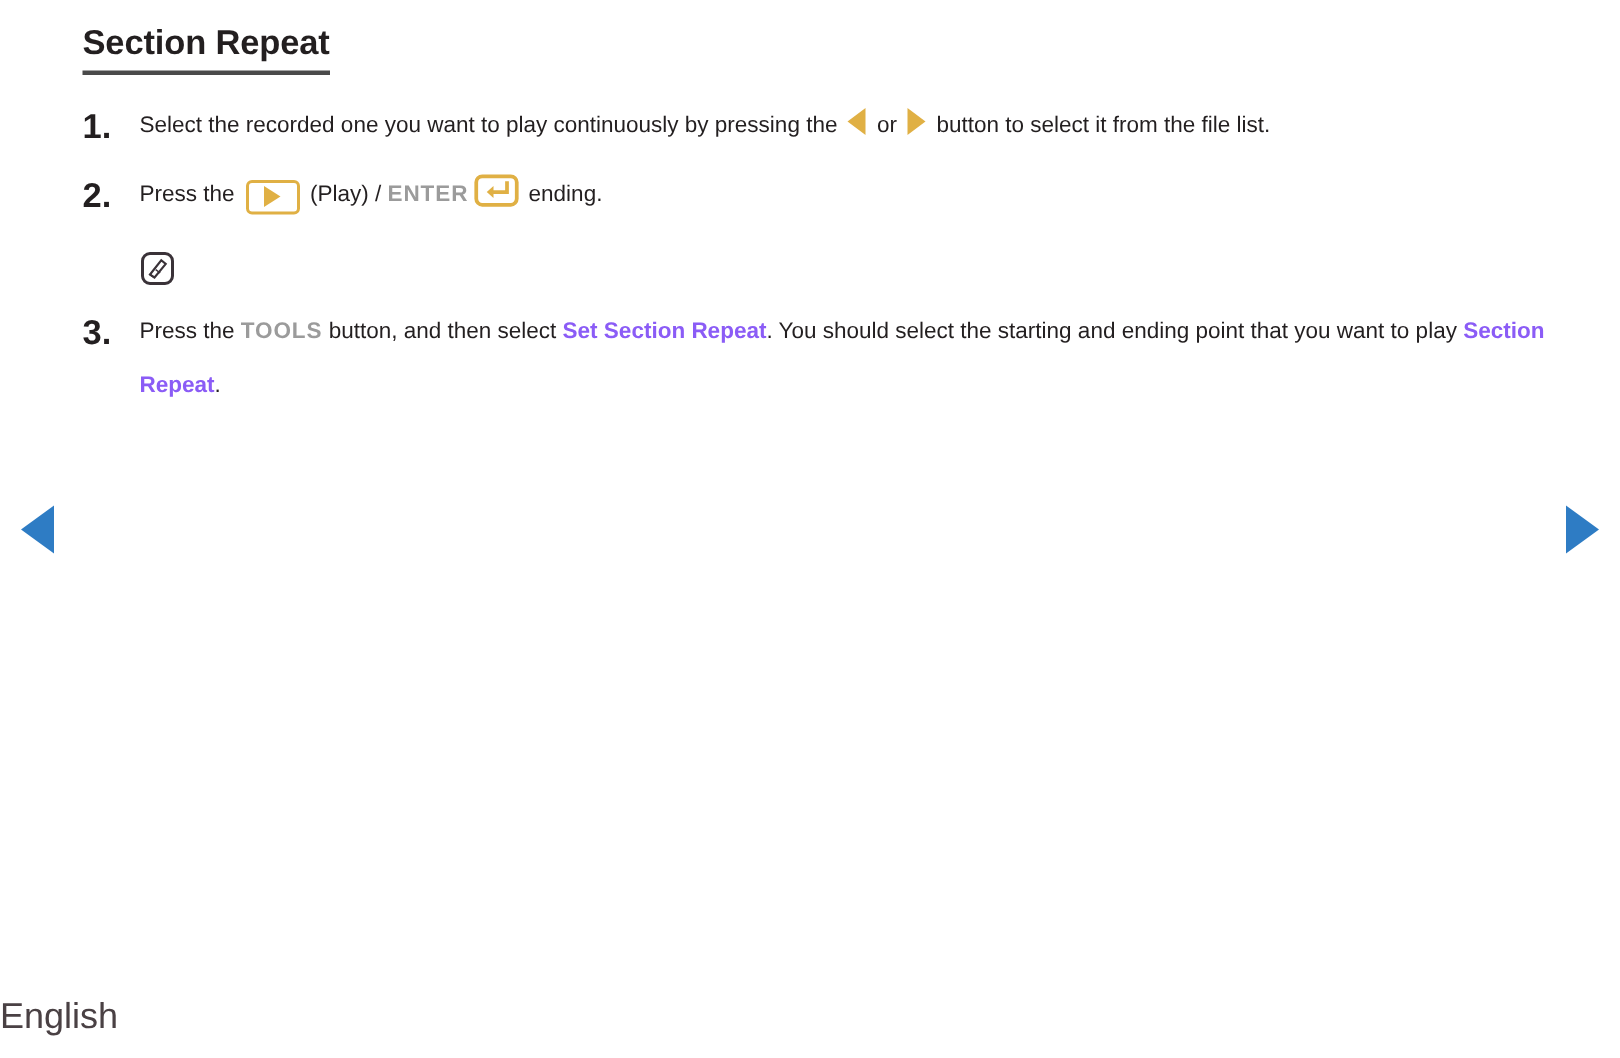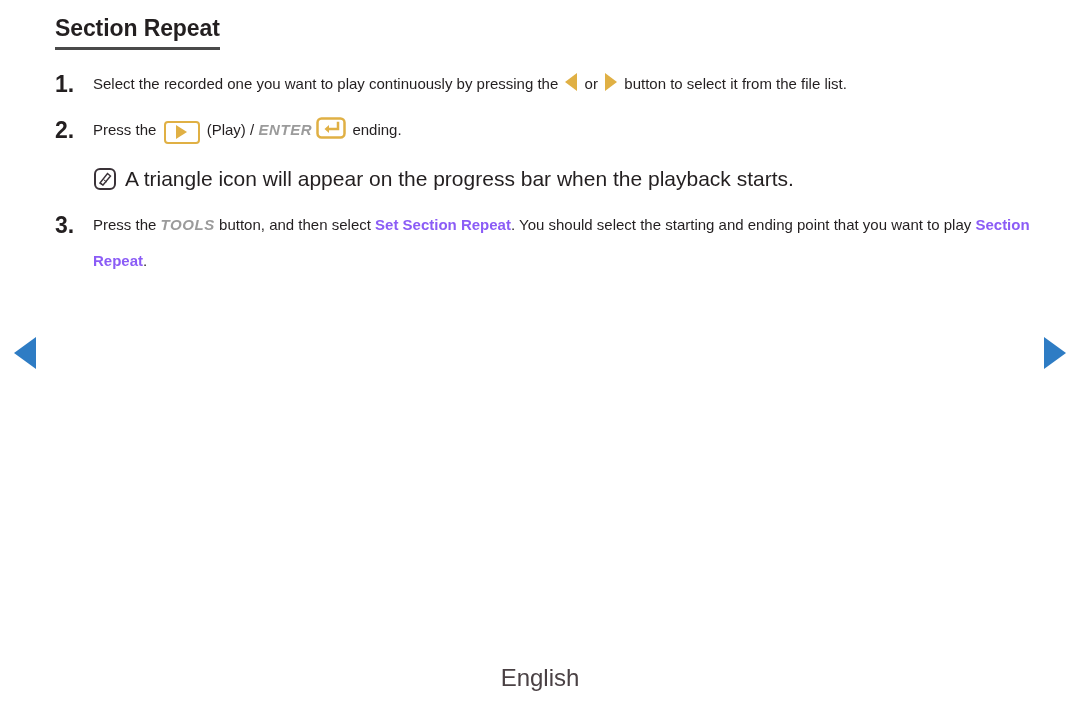--- a/index.html
+++ b/index.html
@@ -82,21 +82,20 @@
 
   
   .blue {
     color: #8b5cf6;
     font-weight: bold;
   }
   .gray-key {
     color: #9b9b9b;
     font-weight: bold;
     letter-spacing: 0.6px;
-    font-style: italic;
   }
 
   
   .tri-gold-left,
   .tri-gold-right {
     display: inline-block;
     width: 0;
     height: 0;
     vertical-align: -2px;
     margin: 0 3px;
@@ -168,21 +167,20 @@
     border-bottom: 16px solid transparent;
     border-left: 22px solid #2e7cc4;
   }
 
   
   .footer {
     position: absolute;
     left: 0;
     right: 0;
     top: 664px;
-    text-align: center;
     font-size: 24px;
     color: #4a4144;
   }
 </style>
 </head>
 <body>
 
 <div class="page">
 
   <div class="heading">Section Repeat</div>
@@ -205,21 +203,20 @@
             </svg></span><span> ending.</span></div>
     </div>
 
     <div class="note-line">
       <span class="note-icon"><svg width="24" height="24" viewBox="0 0 24 24" xmlns="http://www.w3.org/2000/svg">
             <rect x="2" y="2" width="20" height="20" rx="5" ry="5" fill="#ffffff" stroke="#3a3238" stroke-width="2"></rect>
             <path d="M7 16 L14.5 6.5 L17.5 9 L10 18 Z" fill="none" stroke="#3a3238" stroke-width="1.4"></path>
             <path d="M7 16 L10 18" fill="none" stroke="#3a3238" stroke-width="1.4"></path>
             <path d="M10.8 12.8 L13.8 15" fill="none" stroke="#3a3238" stroke-width="1"></path>
           </svg></span>
-      <span class="note-text">A triangle icon will appear on the progress bar when the playback starts.</span>
     </div>
 
     <div class="step">
       <div class="step-num">3.</div>
       <div class="step-body"><span>Press the </span><span class="gray-key">TOOLS</span><span> button, and then select </span><span class="blue">Set Section Repeat</span><span>. You should select the starting and ending point that you want to play </span><span class="blue">Section Repeat</span><span>.</span></div>
     </div>
 
   </div>
 
   <div class="nav-arrow nav-left"></div>

